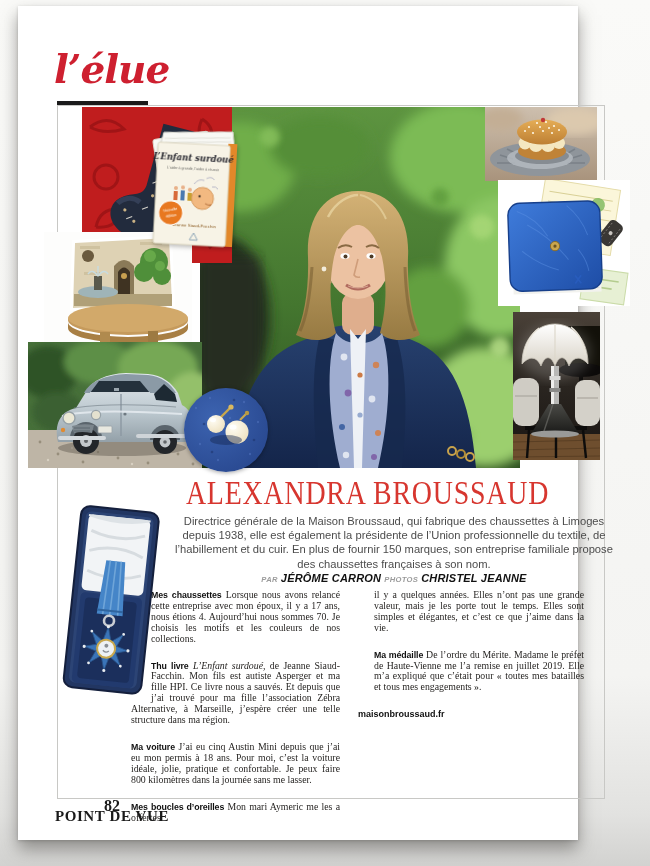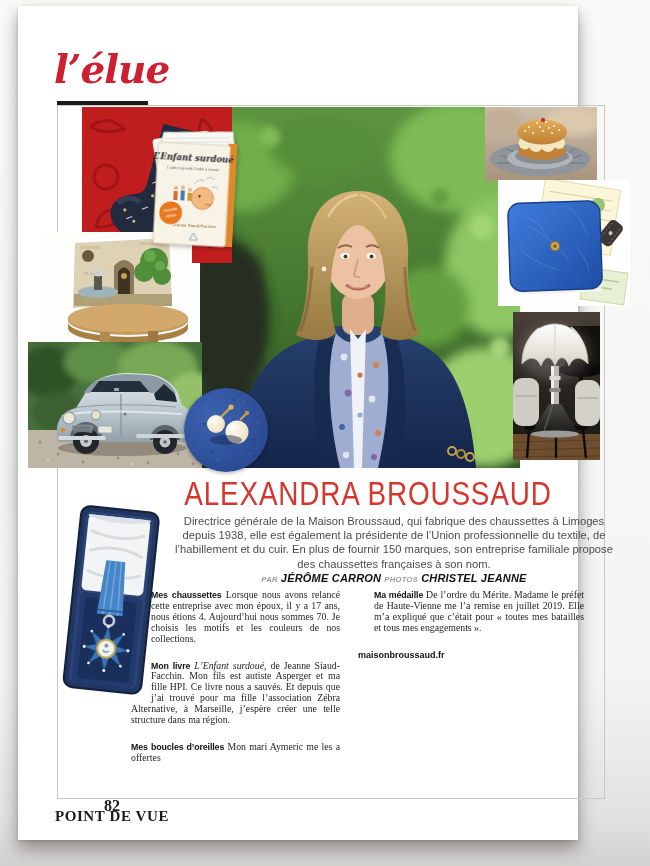--- a/index.html
+++ b/index.html
@@ -28,21 +28,21 @@
   .ph-book{left:132px;top:122px;width:88px;height:120px;z-index:4;transform:rotate(3deg);filter:drop-shadow(1px 2px 2px rgba(0,0,0,.25));}
   .ph-fountain{left:26px;top:226px;width:148px;height:112px;z-index:2;background:#fff;}
   .ph-car{left:10px;top:336px;width:174px;height:126px;z-index:3;}
   .ph-earrings{left:166px;top:382px;width:84px;height:84px;z-index:5;border-radius:50%;overflow:hidden;box-shadow:0 1px 4px rgba(0,0,0,.35);}
   .ph-pastry{left:467px;top:101px;width:112px;height:74px;z-index:2;}
   .ph-notebook{left:480px;top:174px;width:132px;height:126px;z-index:2;background:#fff;}
   .ph-lamp{left:495px;top:306px;width:87px;height:148px;z-index:2;}
   .ph-medal{left:44px;top:497px;width:100px;height:198px;z-index:6;}
   
   .headline{left:120px;top:470px;width:460px;text-align:center;color:#d7362f;
-    font-family:Liberation Sans, sans-serif;font-size:34px;line-height:1;white-space:nowrap;}
+    font-family:Liberation Serif, serif;font-size:34px;line-height:1;white-space:nowrap;}
   .headline span{display:inline-block;transform:scaleX(.82);letter-spacing:1px;}
   .intro{left:150px;top:508px;width:452px;text-align:center;color:#4c4c4c;
     font-family:"Liberation Sans",sans-serif;font-size:11.2px;line-height:14.2px;}
   .byline{white-space:nowrap;}
   .byline .lbl{color:#9b9b9b;font-size:7.6px;font-weight:bold;font-style:italic;letter-spacing:.3px;text-align:center;}
   .byline .nm{color:#111;font-size:11px;font-weight:bold;font-style:italic;letter-spacing:.2px;}
   
   .col{position:absolute;top:568px;color:#201e1c;font-size:9.8px;line-height:10.9px;text-align:justify;}
   .col-left{left:97px;width:241px;}
   .col-right{left:340px;width:242px;}
@@ -584,28 +584,31 @@
       <span class="nm">JÉRÔME CARRON</span>
       <span class="lbl">PHOTOS</span>
       <span class="nm">CHRISTEL JEANNE</span>
     </span>
   </div>
 
   <div class="col col-left">
     <div class="medal-gap"></div>
     <p><b class="lead">Mes chaussettes</b>
       <span>Lorsque nous avons relancé cette entreprise avec mon époux, il y a 17 ans, nous étions 4. Aujourd’hui nous sommes 70. Je choisis les motifs et les couleurs de nos collections.</span></p>
-    <p><b class="lead">Mon livre</b>
+    <p><b class="lead">Thu livre</b>
       <i>L’Enfant surdoué,</i>
       <span>de Jeanne Siaud-Facchin. Mon fils est autiste Asperger et ma fille HPI. Ce livre nous a sauvés. Et depuis que j’ai trouvé pour ma fille l’association Zébra Alternative, à Marseille, j’espère créer une telle structure dans ma région.</span></p>
+    <p><b class="lead">Ma voiture</b>
+      <span>J’ai eu cinq Austin Mini depuis que j’ai eu mon permis à 18 ans. Pour moi, c’est la voiture idéale, jolie, pratique et confortable. Je peux faire 800 kilomètres dans la journée sans me lasser.</span></p>
     <p><b class="lead">Mes boucles d’oreilles</b>
       <span>Mon mari Aymeric me les a offertes</span></p>
   </div>
 
   <div class="col col-right">
+    <p><span>il y a quelques années. Elles n’ont pas une grande valeur, mais je les porte tout le temps. Elles sont simples et élégantes, et c’est ce que j’aime dans la vie.</span></p>
     <p><b class="lead">Ma médaille</b>
       <span>De l’ordre du Mérite. Madame le préfet de Haute-Vienne me l’a remise en juillet 2019. Elle m’a expliqué que c’était pour « toutes mes batailles et tous mes engagements ».</span></p>
     <div class="website">maisonbroussaud.fr</div>
   </div>
 
   <div class="abs footer">
     <div class="page-num">82</div>
     <div class="mag-name">POINT DE VUE</div>
   </div>
 

